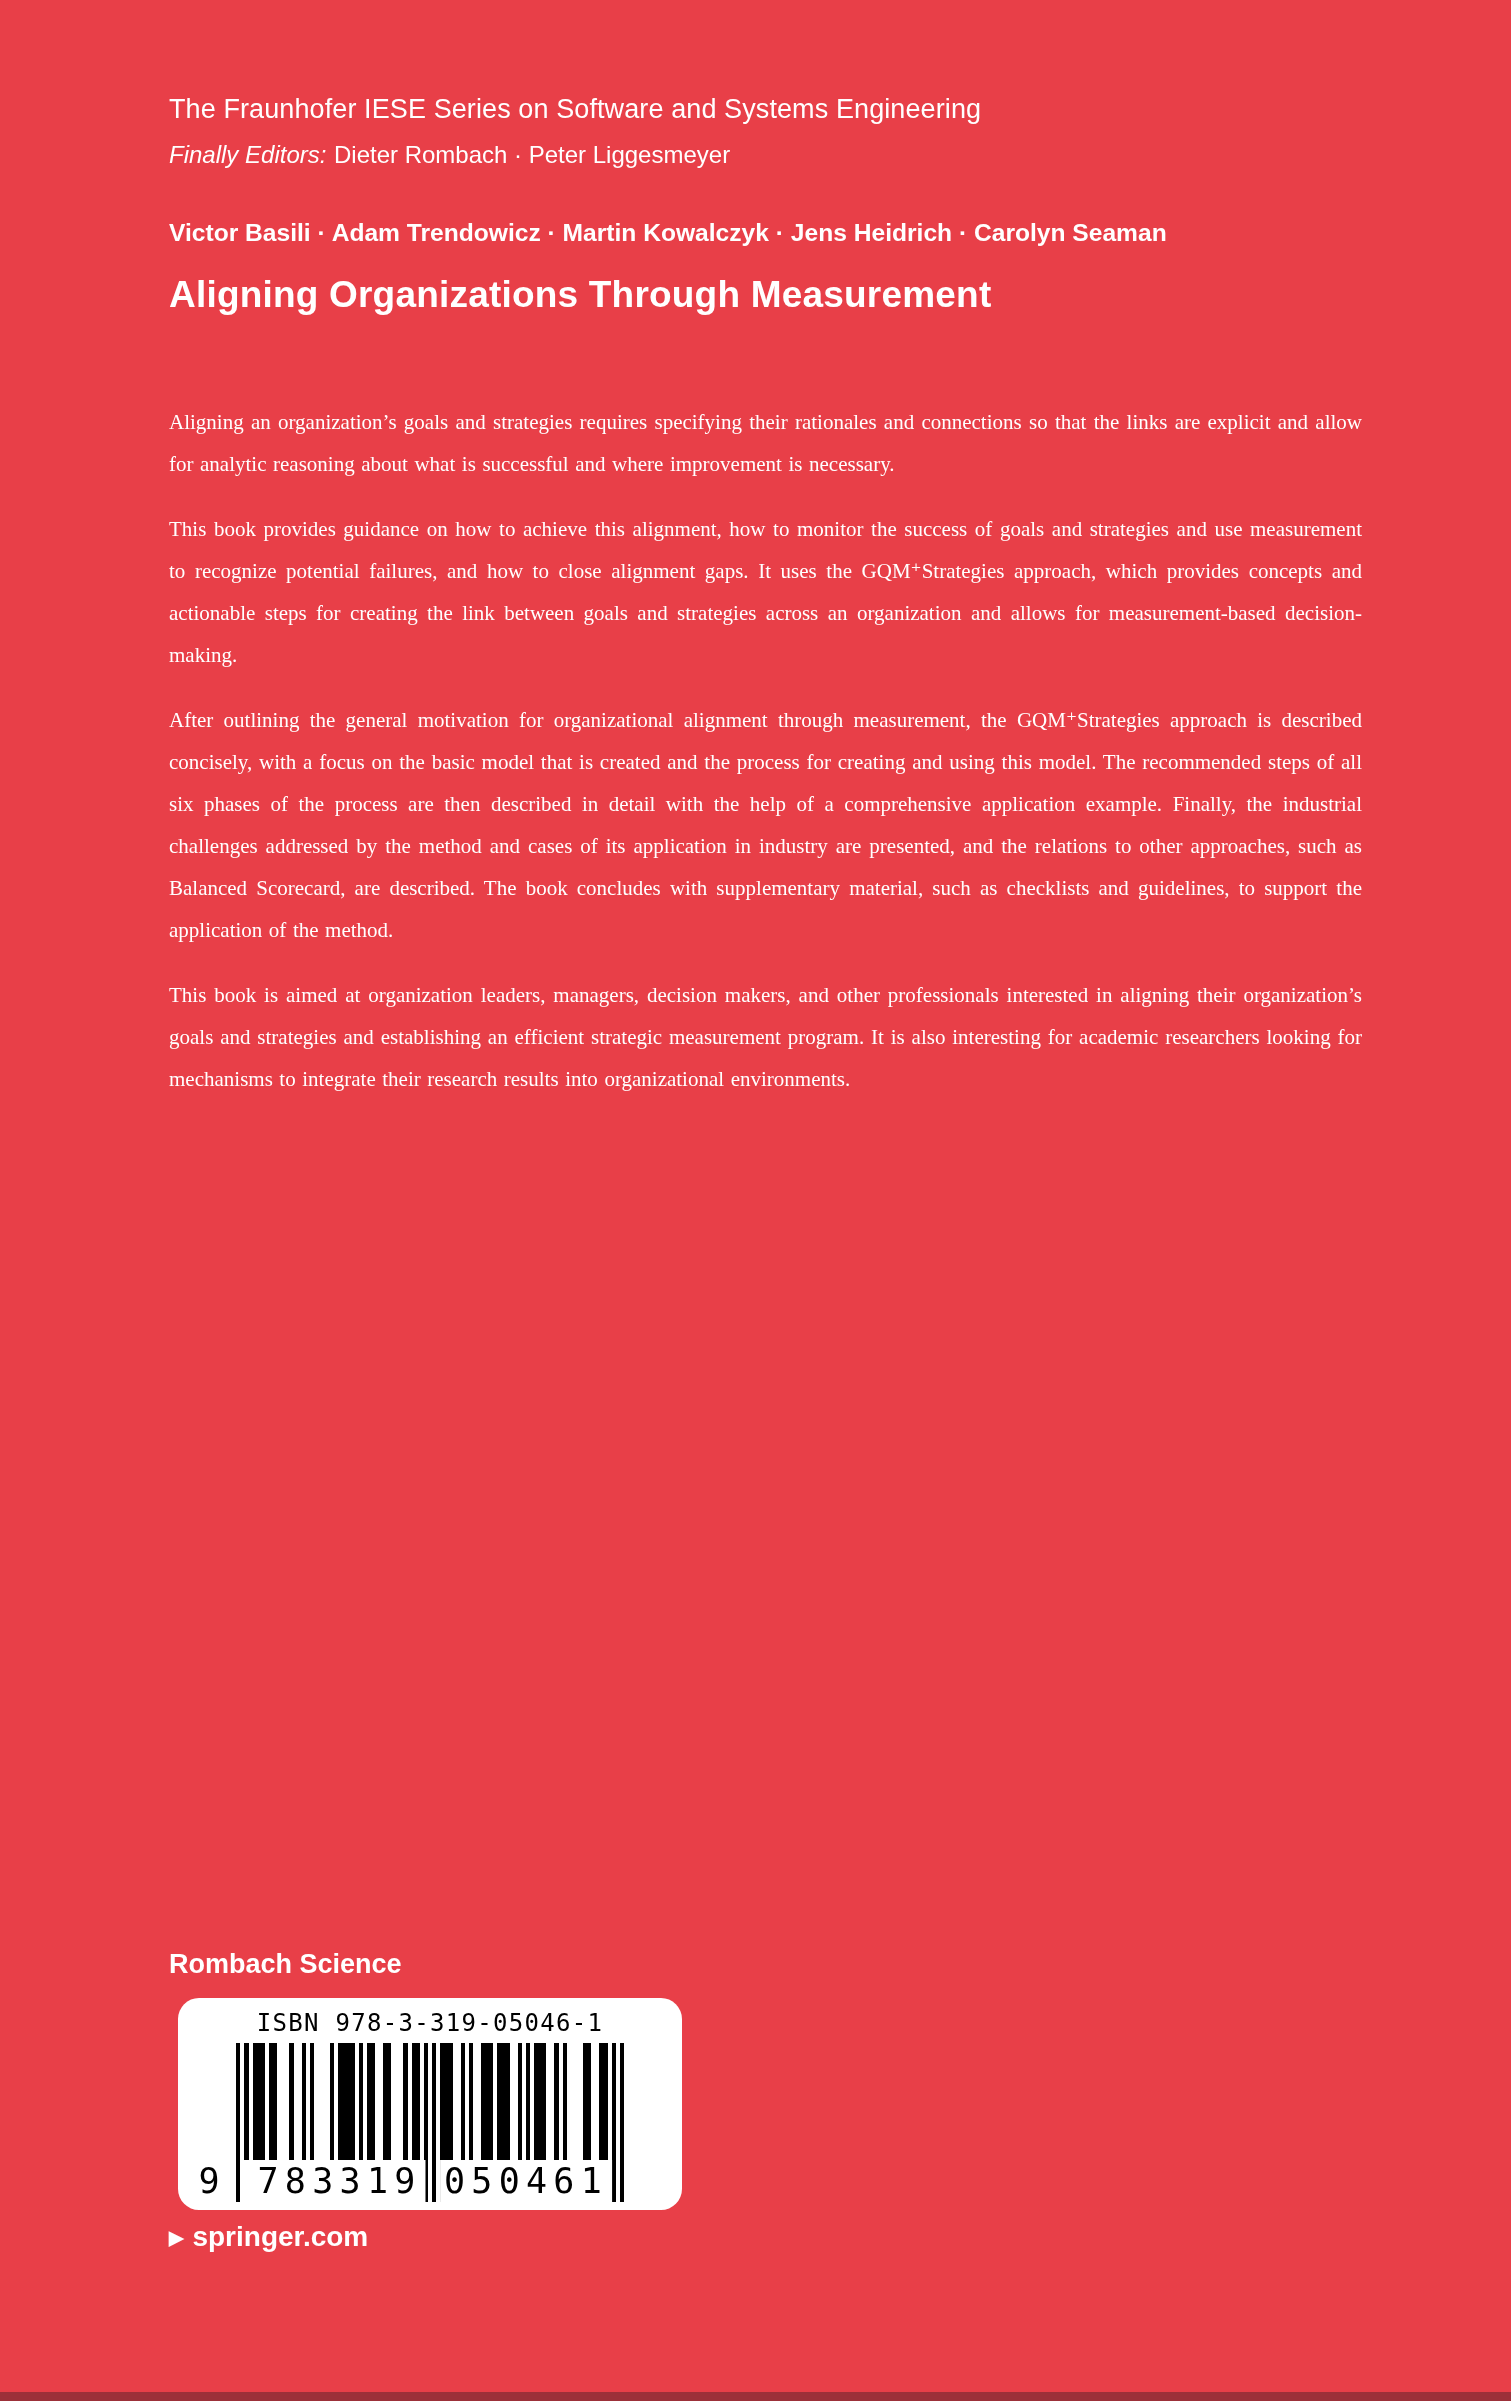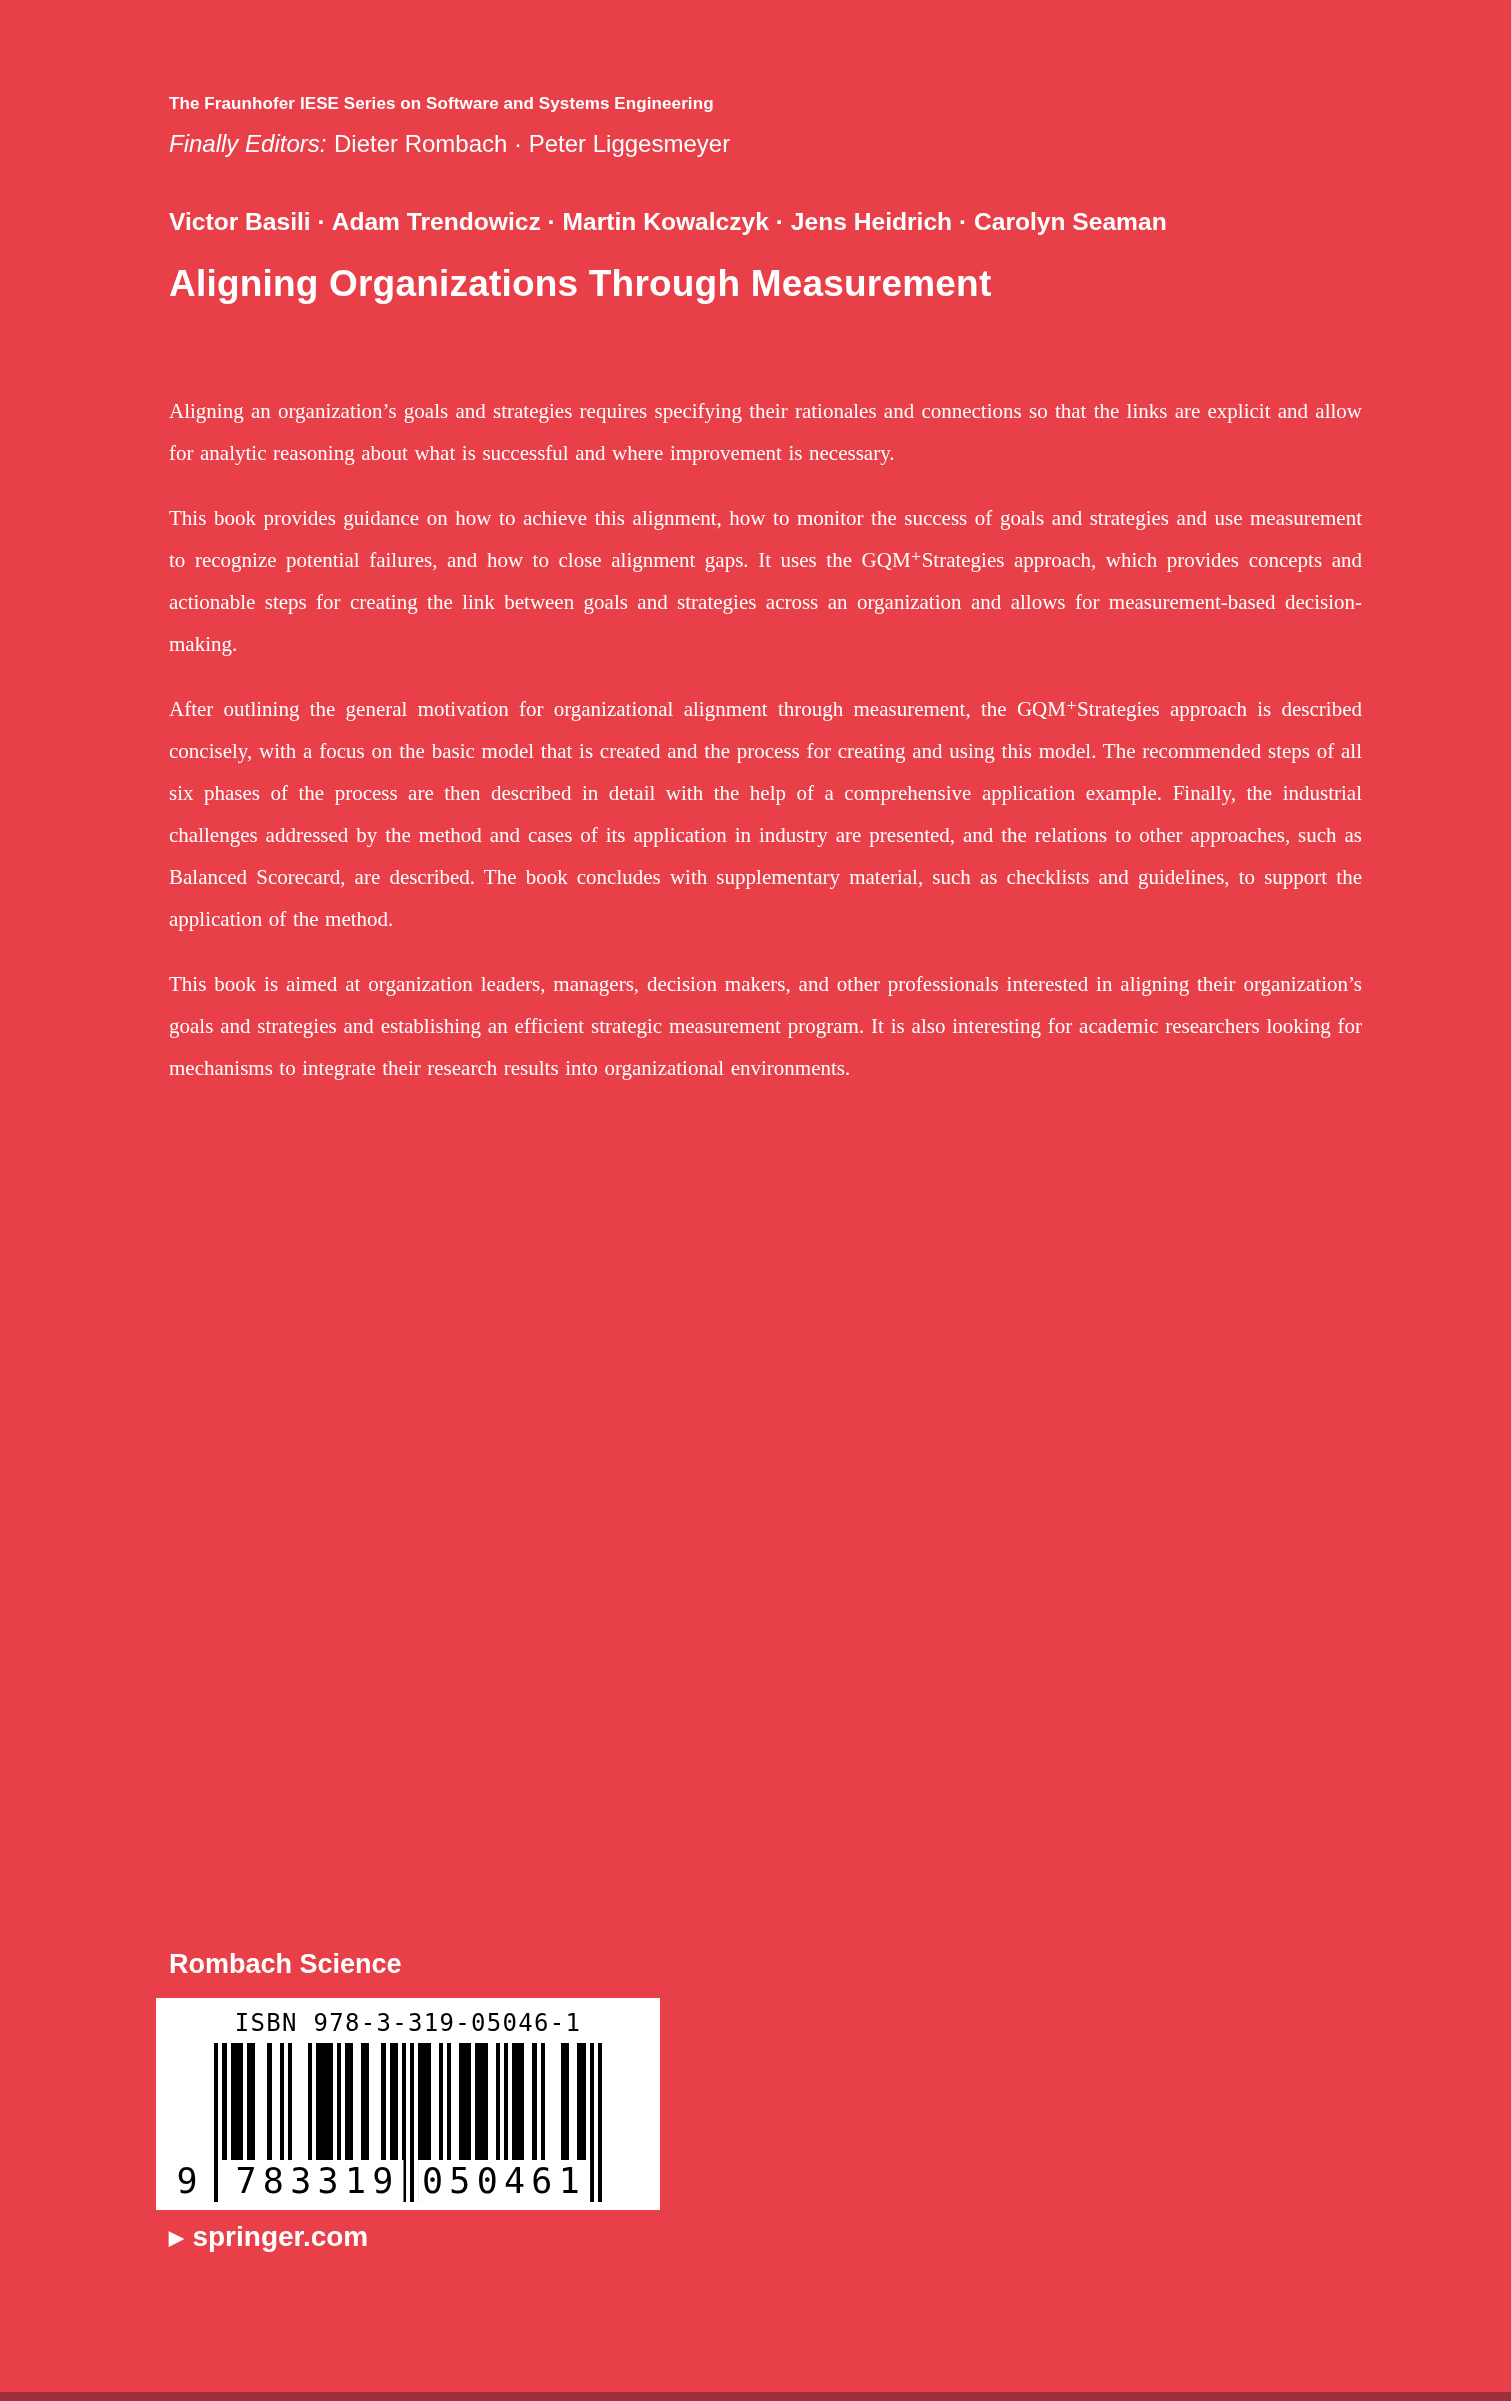--- a/index.html
+++ b/index.html
@@ -6,21 +6,21 @@
   html, body { width: 1512px; height: 2401px; }
   body {
     background: #e83f48;
     color: #ffffff;
     font-family: "Liberation Sans", sans-serif;
     position: relative;
     overflow: hidden;
   }
   .cover { position: absolute; inset: 0; padding: 94px 150px 0 169px; }
 
-  .series-title { font-size: 17px; font-weight: 700; letter-spacing: 0.1px; }
+  .series-title { font-size: 27px; font-weight: 400; letter-spacing: 0.1px; }
   .series-editors { font-size: 24px; margin-top: 16.4px; }
   .series-editors .label { font-style: italic; margin-right: 7.6px; }
 
   .authors { margin-top: 42px; font-size: 24.6px; font-weight: 700; line-height: 44px; }
 
   .title { margin-top: 19px; font-size: 37px; font-weight: 700; letter-spacing: 0.2px; }
   .subtitle { margin-top: 11.3px; font-size: 25px; font-weight: 700; }
 
   .synopsis { margin-top: 85px; }
   .synopsis p {
@@ -28,24 +28,25 @@
     font-size: 21px;
     line-height: 42px;
     text-align: justify;
     word-spacing: 1.3px;
     margin-bottom: 23px;
   }
 
   .category { position: absolute; left: 169px; top: 1949px; font-size: 27px; font-weight: 700; }
 
   .barcode-box {
-    position: absolute; left: 156px; top: 1998px;
+    position: absolute; left: 178px; top: 1998px;
     width: 504px; height: 212px;
     background: #ffffff; color: #000000;
     padding: 10px 23px 7.6px;
+    border-radius: 21px;
   }
   .isbn {
     font-family: "DejaVu Sans Mono", "Liberation Mono", monospace;
     font-size: 24px; line-height: 30px; letter-spacing: 1.3px;
     text-align: center; white-space: nowrap;
   }
   .barcode-area { position: relative; margin-top: 5px; height: 159px; }
   .barcode-area svg { display: block; width: 458px; height: 159px; margin: 0 auto; }
   .digits {
     position: absolute; bottom: 0; left: 50%; transform: translateX(-50%);

